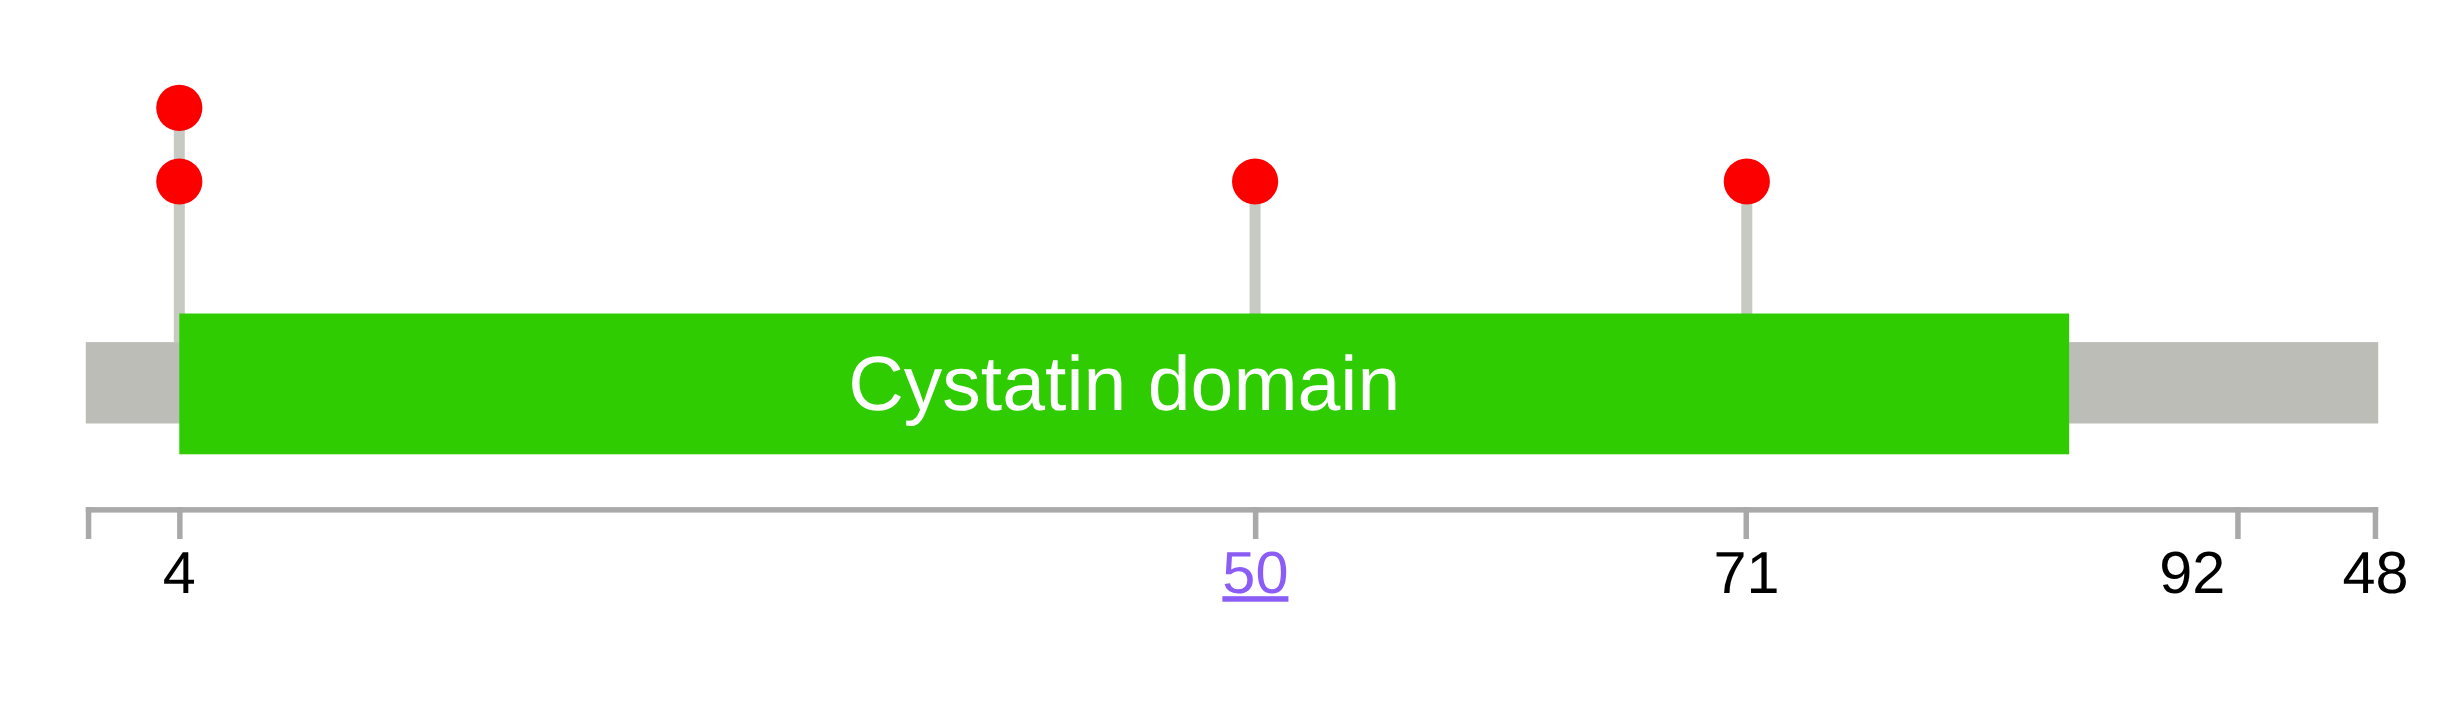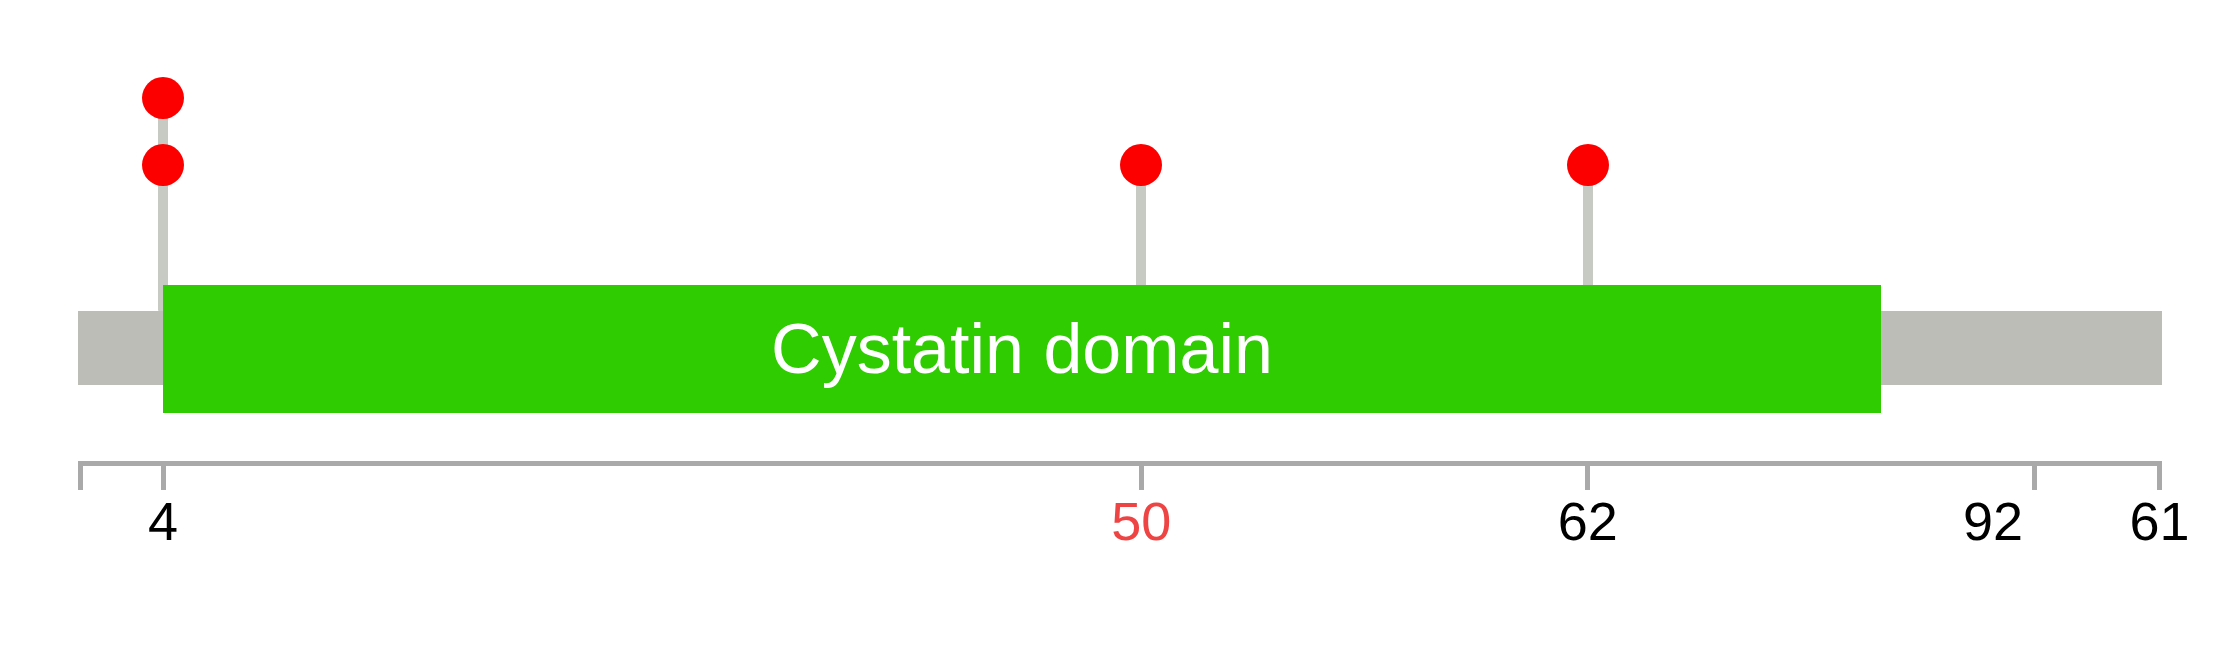--- a/index.html
+++ b/index.html
@@ -45,19 +45,19 @@
     <div class="abs marker-circle" style="left: 142.061px; top: 144px; width: 42px; height: 42px; background: rgb(252, 0, 0); z-index: 4;"></div>
     <div class="abs marker-circle" style="left: 142.061px; top: 77px; width: 42px; height: 42px; background: rgb(252, 0, 0); z-index: 4;"></div>
     <div class="abs marker-circle" style="left: 1120.27px; top: 144px; width: 42px; height: 42px; background: rgb(252, 0, 0); z-index: 4;"></div>
     <div class="abs marker-circle" style="left: 1566.84px; top: 144px; width: 42px; height: 42px; background: rgb(252, 0, 0); z-index: 4;"></div>
     <div class="abs" style="left: 78px; top: 461px; width: 2084px; height: 5px; background: rgb(169, 169, 169); z-index: 2;"></div>
     <div class="abs" style="left: 78px; top: 461px; width: 5px; height: 29px; background: rgb(169, 169, 169); z-index: 2;"></div>
     <div class="abs" style="left: 2157px; top: 461px; width: 5px; height: 29px; background: rgb(169, 169, 169); z-index: 2;"></div>
     <div class="abs" style="left: 160.561px; top: 461px; width: 5px; height: 29px; background: rgb(169, 169, 169); z-index: 2;"></div>
     <div class="abs tick-label" style="left: 163.061px; top: 494px; color: rgb(0, 0, 0); z-index: 2;">4</div>
     <div class="abs" style="left: 1138.77px; top: 461px; width: 5px; height: 29px; background: rgb(169, 169, 169); z-index: 2;"></div>
-    <div class="abs tick-label" style="left: 1141.27px; top: 494px; color: #ef4444; z-index: 2;">50</div>
+    <div class="abs tick-label" style="left: 1141.27px; top: 494px; color: #8b5cf6; z-index: 2; text-decoration: underline;">50</div>
     <div class="abs" style="left: 1585.34px; top: 461px; width: 5px; height: 29px; background: rgb(169, 169, 169); z-index: 2;"></div>
-    <div class="abs tick-label" style="left: 1587.84px; top: 494px; color: rgb(0, 0, 0); z-index: 2;">62</div>
+    <div class="abs tick-label" style="left: 1587.84px; top: 494px; color: rgb(0, 0, 0); z-index: 2;">71</div>
     <div class="abs" style="left: 2031.91px; top: 461px; width: 5px; height: 29px; background: rgb(169, 169, 169); z-index: 2;"></div>
     <div class="abs tick-label" style="left: 1993px; top: 494px; color: rgb(0, 0, 0); z-index: 2;">92</div>
-    <div class="abs tick-label" style="left: 2159.5px; top: 494px; color: rgb(0, 0, 0); z-index: 2;">61</div>
+    <div class="abs tick-label" style="left: 2159.5px; top: 494px; color: rgb(0, 0, 0); z-index: 2;">48</div>
   </div>
 
 </body></html>

